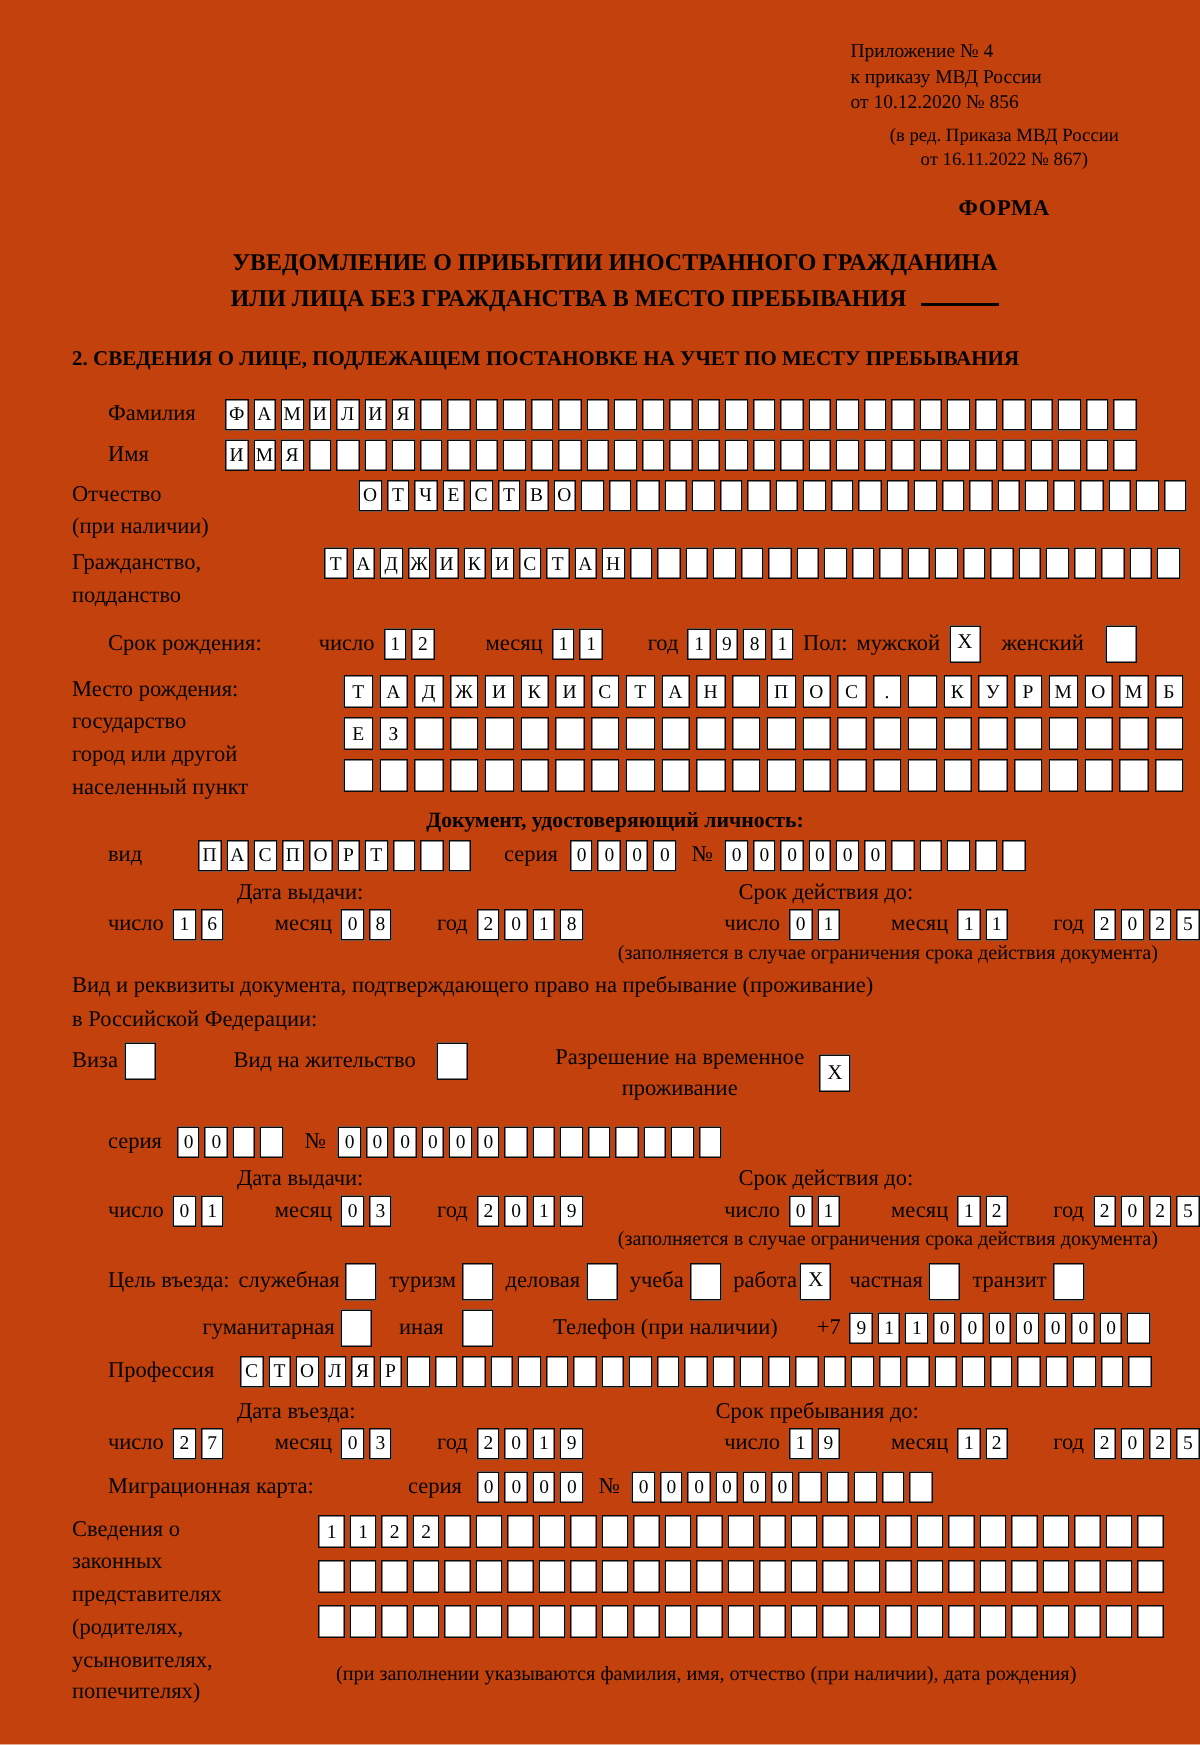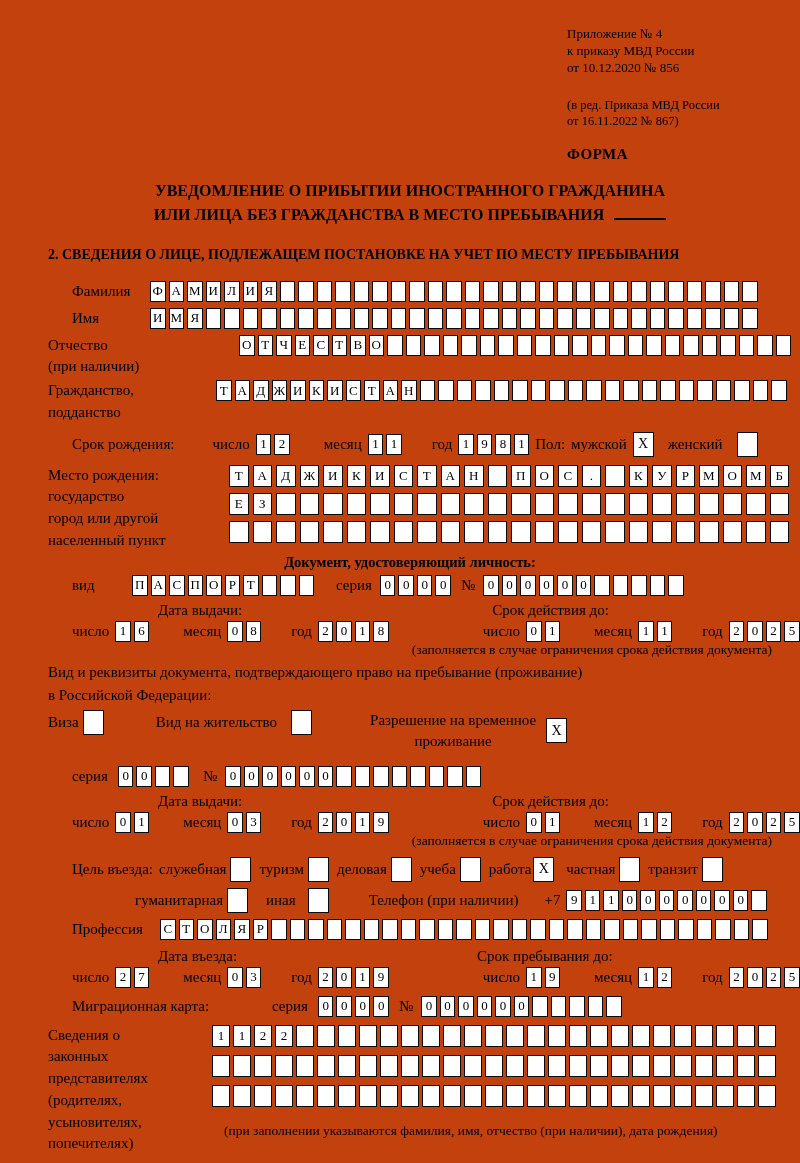--- a/index.html
+++ b/index.html
@@ -1,20 +1,20 @@
 <!DOCTYPE html>
 <html><head>
 <meta charset="utf-8">
 <style>
   html,body{margin:0;padding:0;background:#fff;}
   body{width:800px;color:#000;font-family:"Liberation Serif",serif;font-size:15px;}
   .page{width:800px;height:1163px;box-sizing:border-box;padding:26px 28px 16px 48px;overflow:hidden;background:#c2410c;}
   .hdr{margin-left:519px;font-size:13px;line-height:1.3;}
-  .hdr-sub{margin-top:20px;font-size:12.5px;line-height:1.3;}
-  .forma{font-weight:bold;text-align:left;margin-top:16px;font-size:15px;letter-spacing:.5px;}
+  .hdr-sub{margin-top:5px;font-size:12.5px;line-height:1.3;text-align:center;}
+  .forma{font-weight:bold;text-align:center;margin-top:16px;font-size:15px;letter-spacing:.5px;}
   .title{text-align:center;font-weight:bold;font-size:16px;margin-top:14px;line-height:1.5;}
   .blank-line{display:inline-block;width:52px;border-bottom:2px solid #000;margin-left:10px;vertical-align:baseline;}
   .sect{font-weight:bold;font-size:14px;margin-top:20px;}
   .row{display:flex;align-items:center;flex-wrap:nowrap;}
   .top{align-items:flex-start;gap:36px;}
   .lbl{white-space:nowrap;margin-left:24px;}
   .lblcol div{line-height:1.45;}
   .cells{display:flex;gap:3px;flex:none;}
   .cell{box-sizing:content-box;width:13.5px;height:19px;border:1.6px solid #0a0a0a;display:flex;align-items:center;justify-content:center;font-size:13px;flex:none;background:#fff;}
   .cells.w{gap:4px}

